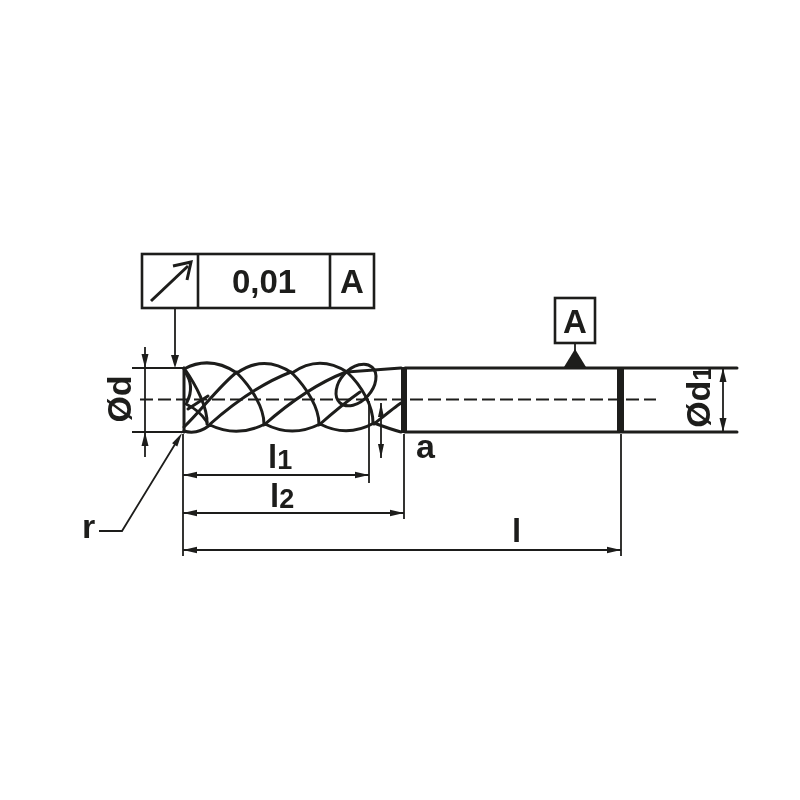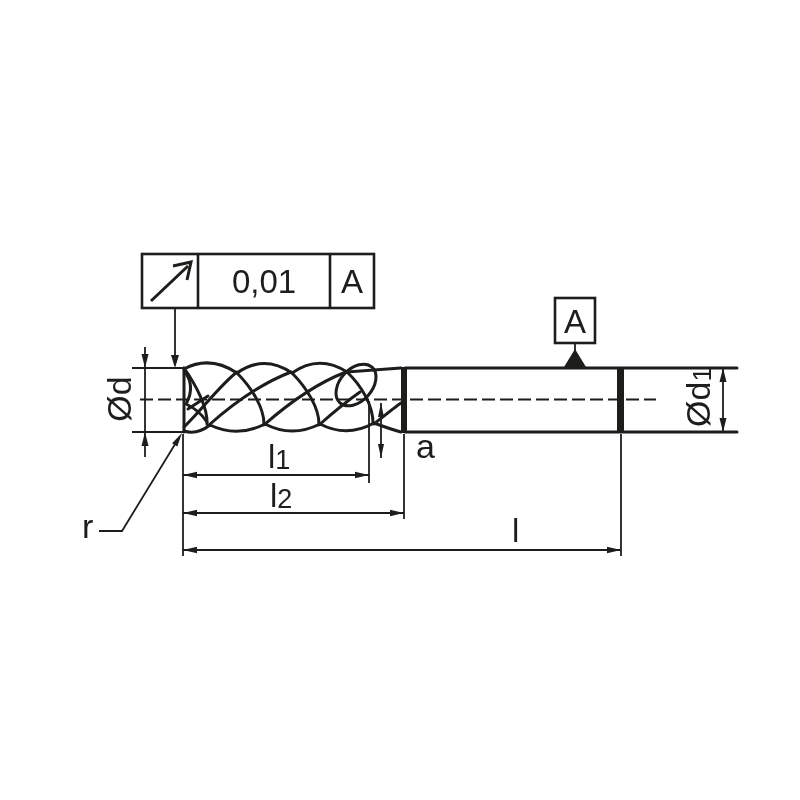--- a/index.html
+++ b/index.html
@@ -1,18 +1,19 @@
 <!DOCTYPE html>
 <html><head>
 <meta charset="utf-8">
 <style>
   html,body{margin:0;padding:0;background:#ffffff;}
   .canvas{
     position:relative;width:672px;height:800px;background:#ffffff;
     font-family:"Liberation Sans", sans-serif;
+    font-weight:bold;
     -webkit-font-smoothing:antialiased;
   }
   svg{position:absolute;top:0;left:0;}
   svg text{fill:#1d1d1b;font-family:"Liberation Sans", sans-serif;}
 </style>
 </head>
 <body>
 
 <div class="canvas">
 <svg width="800" height="800" viewBox="0 0 800 800">

